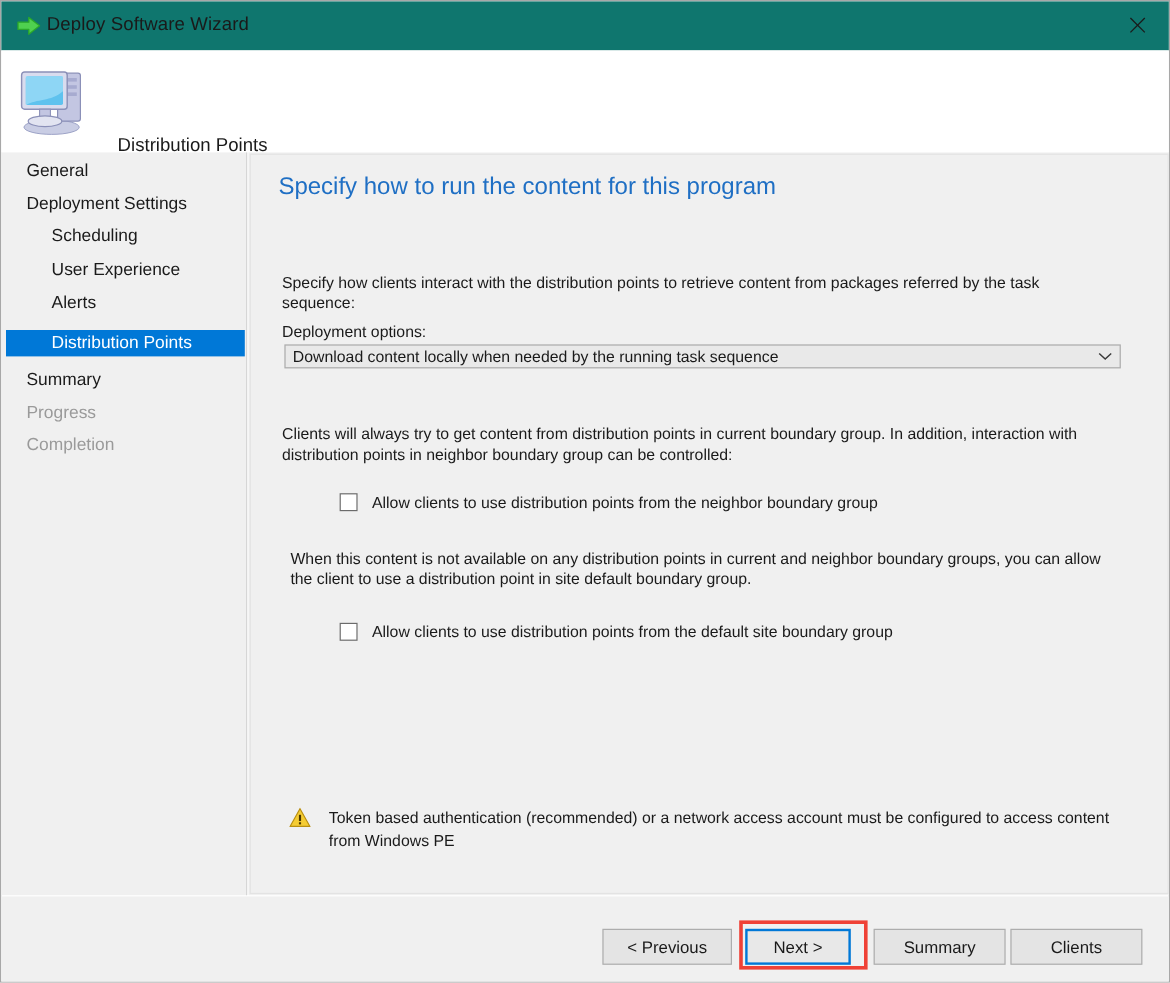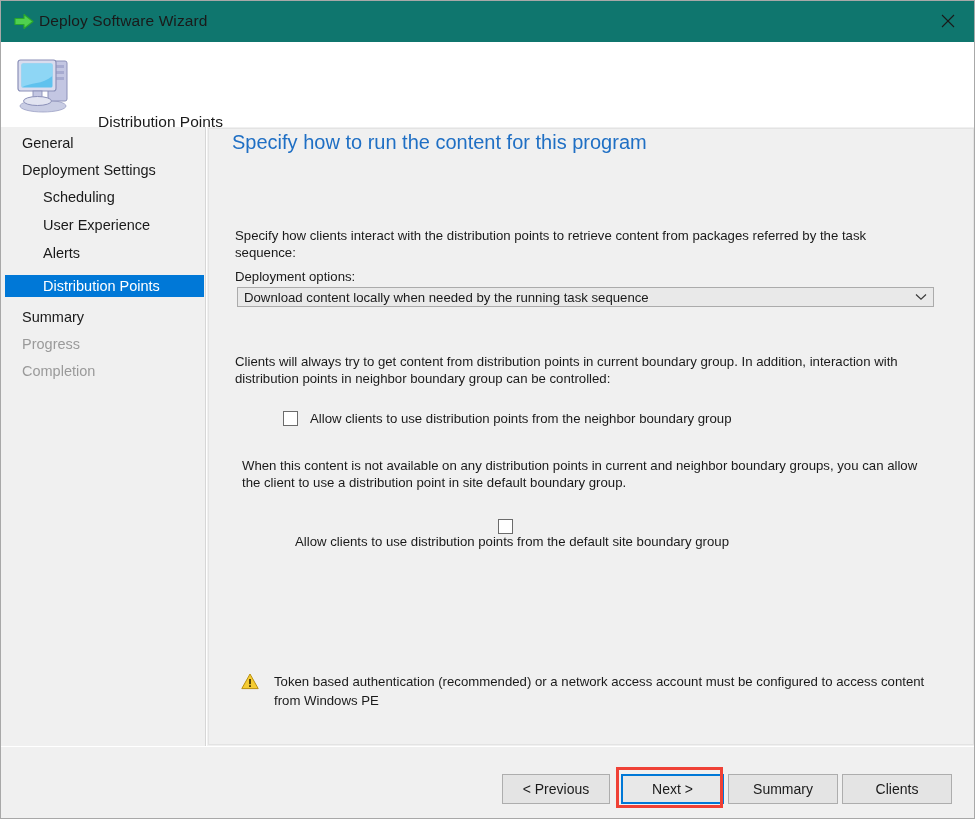--- a/index.html
+++ b/index.html
@@ -117,21 +117,21 @@
   .content-inner {
     position: absolute;
     left: 1px; top: 1px;
     right: 1px; bottom: 1px;
     background: #f0f0f0;
     border: 1px solid #e3e3e3;
     box-sizing: border-box;
   }
   .page-heading {
     position: absolute;
-    left: 23px; top: 2px;
+    left: 23px; top: 16px;
     font-size: 20px;
     color: #1f6fc4;
     white-space: nowrap;
     text-align: center;
   }
   .body-text {
     position: absolute;
     font-size: 13.2px;
     color: #1a1a1a;
     line-height: 17px;
@@ -169,21 +169,21 @@
   .t-para2 { left: 33px; top: 328px; width: 690px; }
 
   .checkrow {
     position: absolute;
     display: flex;
     align-items: center;
     cursor: default;
     margin-left: 45px;
   }
   .cb-neighbor { left: 29px; top: 282px; }
-  .cb-default  { left: 29px; top: 390px; flex-direction: column; }
+  .cb-default  { left: 29px; top: 390px; }
   .checkbox {
     width: 15px; height: 15px;
     background: #ffffff;
     border: 1px solid #6b6b6b;
     box-sizing: border-box;
     flex: none;
   }
   .check-label {
     margin-left: 12px;
     font-size: 13.2px;
@@ -224,21 +224,21 @@
     font-family: "Liberation Sans", sans-serif;
     font-size: 14px;
     color: #1a1a1a;
     display: flex;
     align-items: center;
     justify-content: center;
     cursor: pointer;
     padding: 0;
   }
   .btn-prev    { left: 501px; width: 108px; }
-  .btn-next    { left: 620px; width: 103px; border: 2px solid #0078d7; background: #e8e8e8; }
+  .btn-next    { left: 620px; width: 88px; border: 2px solid #0078d7; background: #e8e8e8; }
   .btn-summary { left: 727px; width: 110px; }
   .btn-cancel  { left: 841px; width: 110px; }
 
   .next-highlight {
     position: absolute;
     left: 615px; top: 766px;
     width: 107px; height: 41px;
     border: 3px solid #ef4136;
     box-sizing: border-box;
     pointer-events: none;

